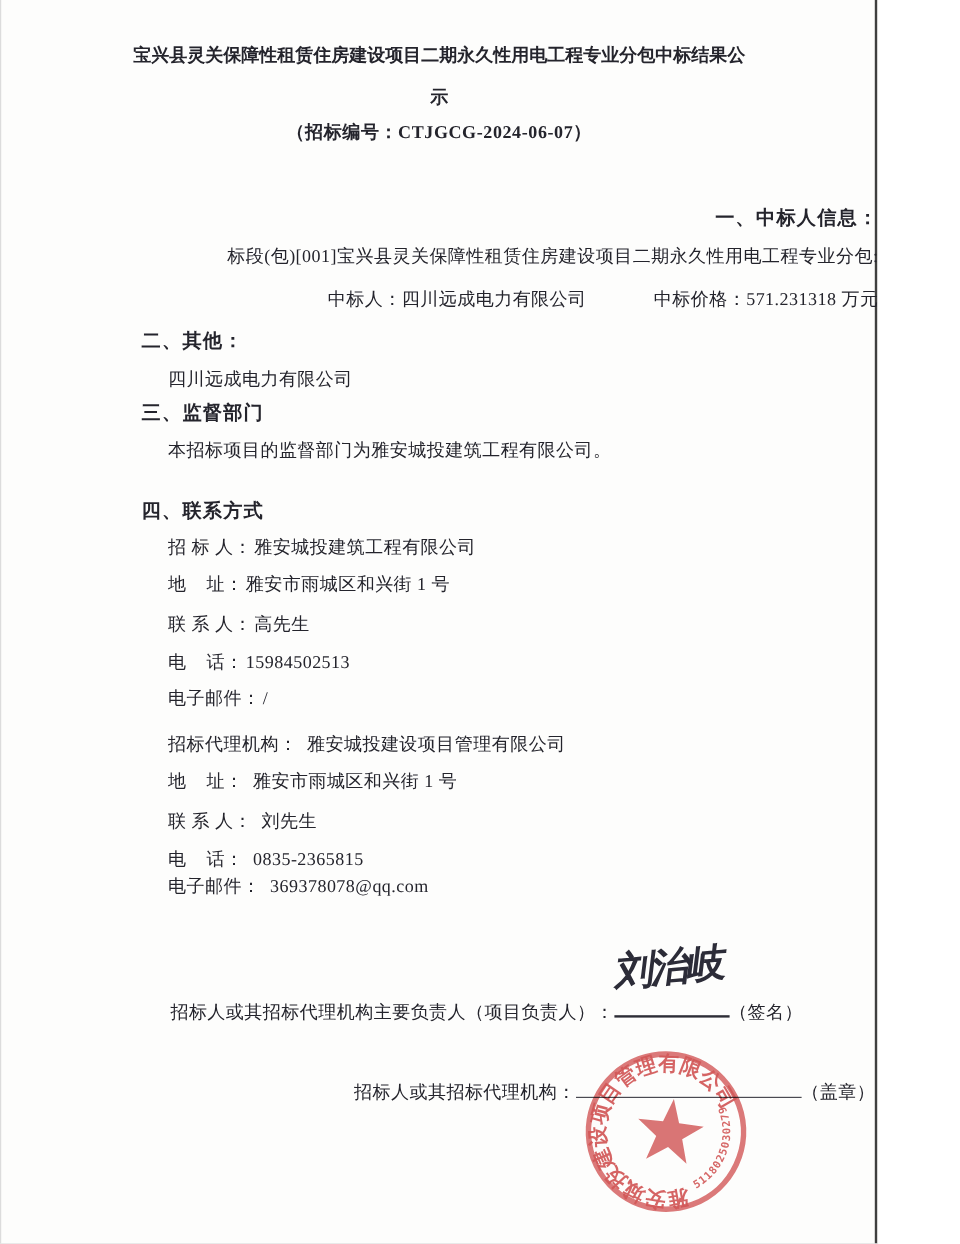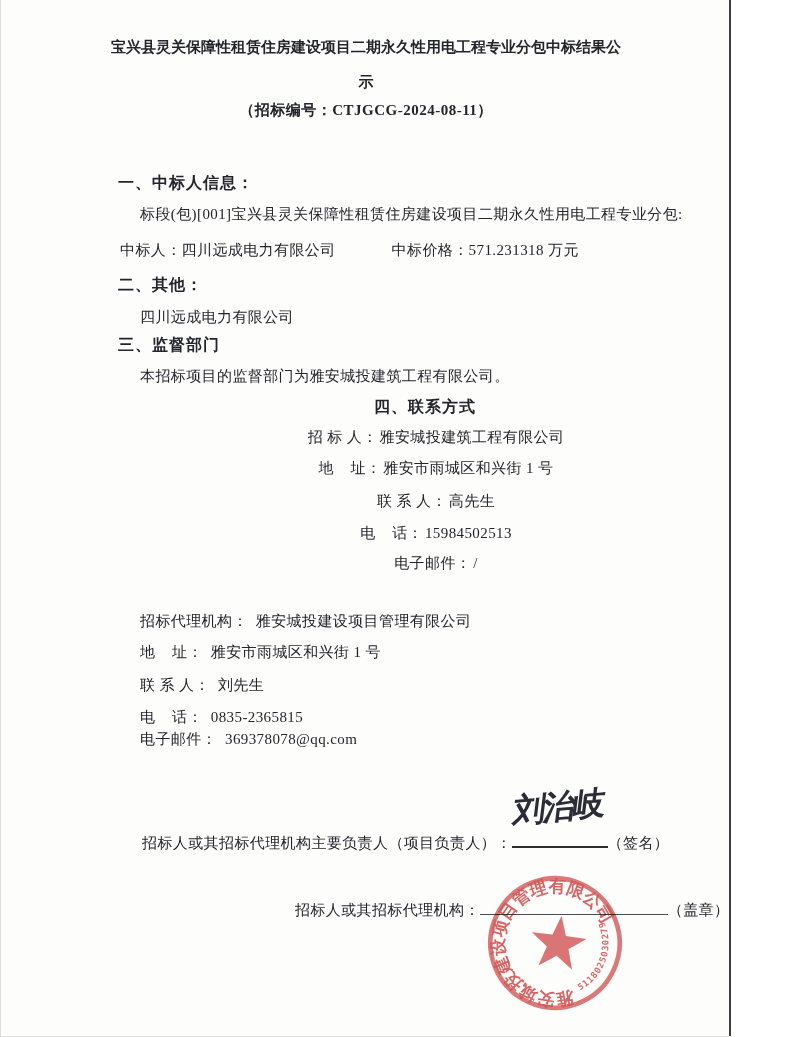--- a/index.html
+++ b/index.html
@@ -59,41 +59,41 @@
 <body>
 
 <div class="page">
   <div class="edge-left"></div>
   <div class="edge-right"></div>
   <div class="edge-bottom"></div>
 
   <div class="title-wrap">
     <div class="title-inner">宝兴县灵关保障性租赁住房建设项目二期永久性用电工程专业分包中标结果公示</div>
   </div>
-  <div class="tender-no">（招标编号：CTJGCG-2024-08-11）</div>
+  <div class="tender-no">（招标编号：CTJGCG-2024-06-07）</div>
 
-  <div class="sec" style="top:172px;">
+  <div class="sec" style="top:172px;text-align:right;">
     <div class="shead">一、中标人信息：</div>
     <div class="bline mt12">标段(包)[001]宝兴县灵关保障性租赁住房建设项目二期永久性用电工程专业分包:</div>
     <div class="bline indent2 mt14">
       <span>中标人：</span><span>四川远成电力有限公司</span><span class="pricelbl">中标价格：</span><span>571.231318 万元</span>
     </div>
   </div>
 
   <div class="sec" style="top:274px;">
     <div class="shead">二、其他：</div>
     <div class="bline mt10">四川远成电力有限公司</div>
   </div>
 
   <div class="sec" style="top:334px;">
     <div class="shead">三、监督部门</div>
     <div class="bline mt12">本招标项目的监督部门为雅安城投建筑工程有限公司。</div>
   </div>
 
-  <div class="sec" style="top:396px;text-align:center;">
+  <div class="sec" style="top:416px;">
     <div class="shead">四、联系方式</div>
     <div class="crow mt8"><span class="clabel">招 标 人：</span><span class="cvalue">雅安城投建筑工程有限公司</span></div>
     <div class="crow mt12"><span class="clabel">地    址：</span><span class="cvalue">雅安市雨城区和兴街 1 号</span></div>
     <div class="crow mt11"><span class="clabel">联 系 人：</span><span class="cvalue">高先生</span></div>
     <div class="crow mt10"><span class="clabel">电    话：</span><span class="cvalue">15984502513</span></div>
     <div class="crow mt8"><span class="clabel">电子邮件：</span><span class="cvalue">/</span></div>
   </div>
 
   <div class="sec" style="top:610px;">
     <div class="crow mt4 gap"><span class="clabel">招标代理机构：</span><span class="cvalue">雅安城投建设项目管理有限公司</span></div>

